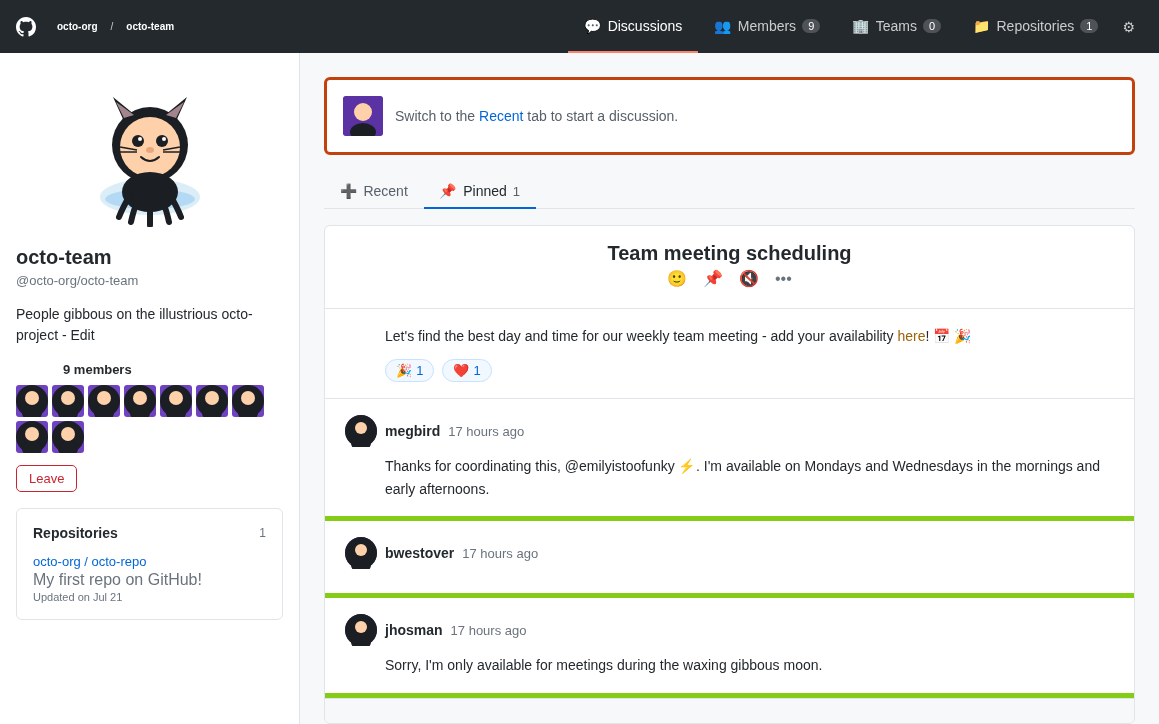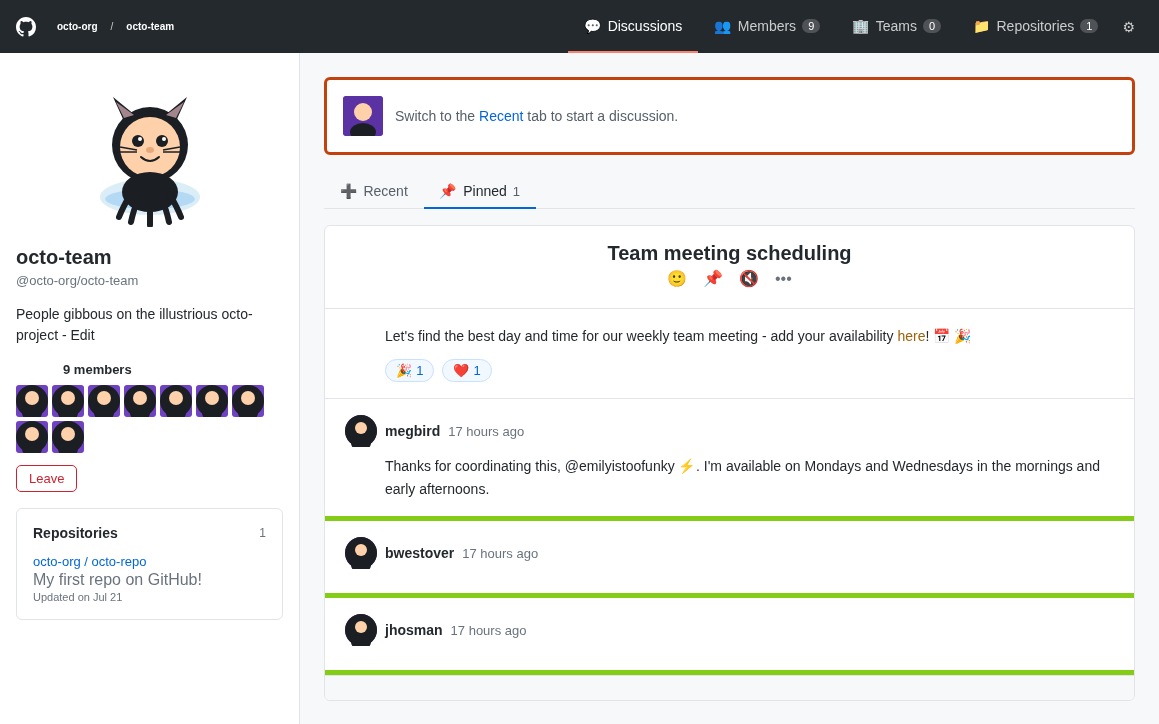--- a/index.html
+++ b/index.html
@@ -359,20 +359,21 @@
             <div class="comment-avatar">
               <svg width="32" height="32" viewBox="0 0 32 32">
                 <circle cx="16" cy="16" r="16" fill="#1b1f23"></circle>
                 <circle cx="16" cy="13" r="6" fill="#ffd1aa"></circle>
                 <ellipse cx="16" cy="28" rx="10" ry="8" fill="#1b1f23"></ellipse>
               </svg>
             </div>
             <span class="comment-author">jhosman</span>
             <span class="comment-time">17 hours ago</span>
           </div>
+          <div class="reply-body">Sorry, I'm only available for meetings during the waxing gibbous moon.</div>
         </div>
 
         <div class="reply-box">
           
           
         </div>
 
       </div>
 
     </div>

